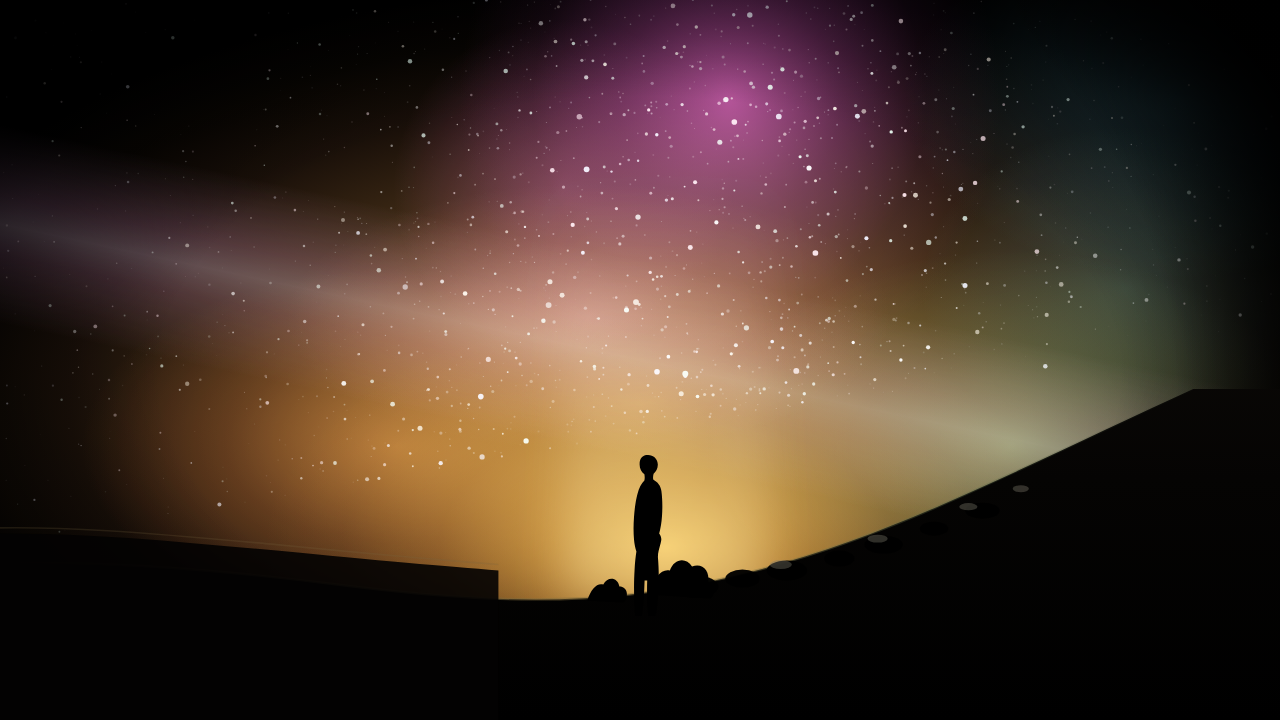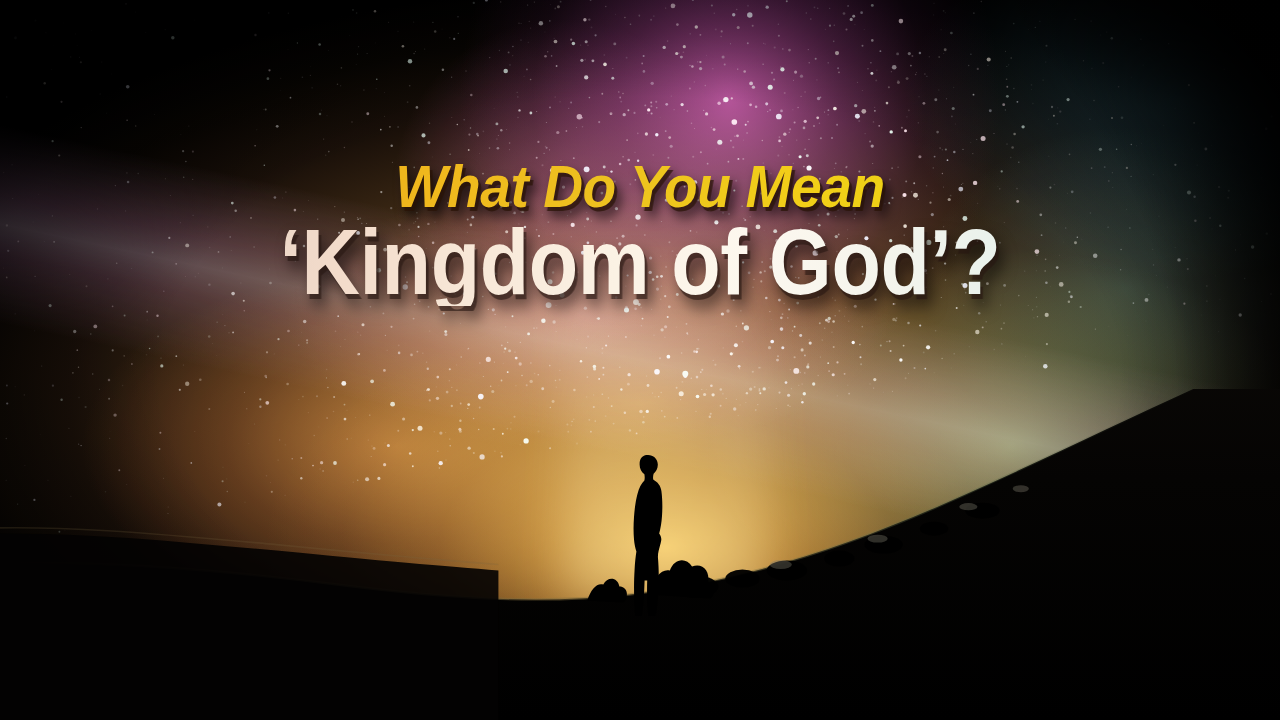--- a/index.html
+++ b/index.html
@@ -2032,18 +2032,14 @@
                C17.0,36.0 19.4,31.4 22.4,28.6
                C22.8,26.6 22.8,24.4 22.4,22.2
                C19.6,20.2 17.6,16.8 17.6,12.4
                C17.6,6.6 20.2,3.6 24.5,3 Z" fill="#000000"></path>
 
       <path d="M15.6,44 C14.0,52 13.2,62 13.2,72 C13.2,80 13.8,86 14.8,90
                C13.4,84 13.0,74 13.4,64 C13.7,56 14.4,49 15.6,44 Z" fill="#000000" opacity=".9"></path>
     </svg>
   </div>
 
-  <div id="title-block">
-    <span class="title-line" id="title-line1">What Do You Mean</span>
-    <span class="title-line" id="title-line2">‘Kingdom of God’?</span>
-  </div>
 
 </div>
 
 </body></html>

